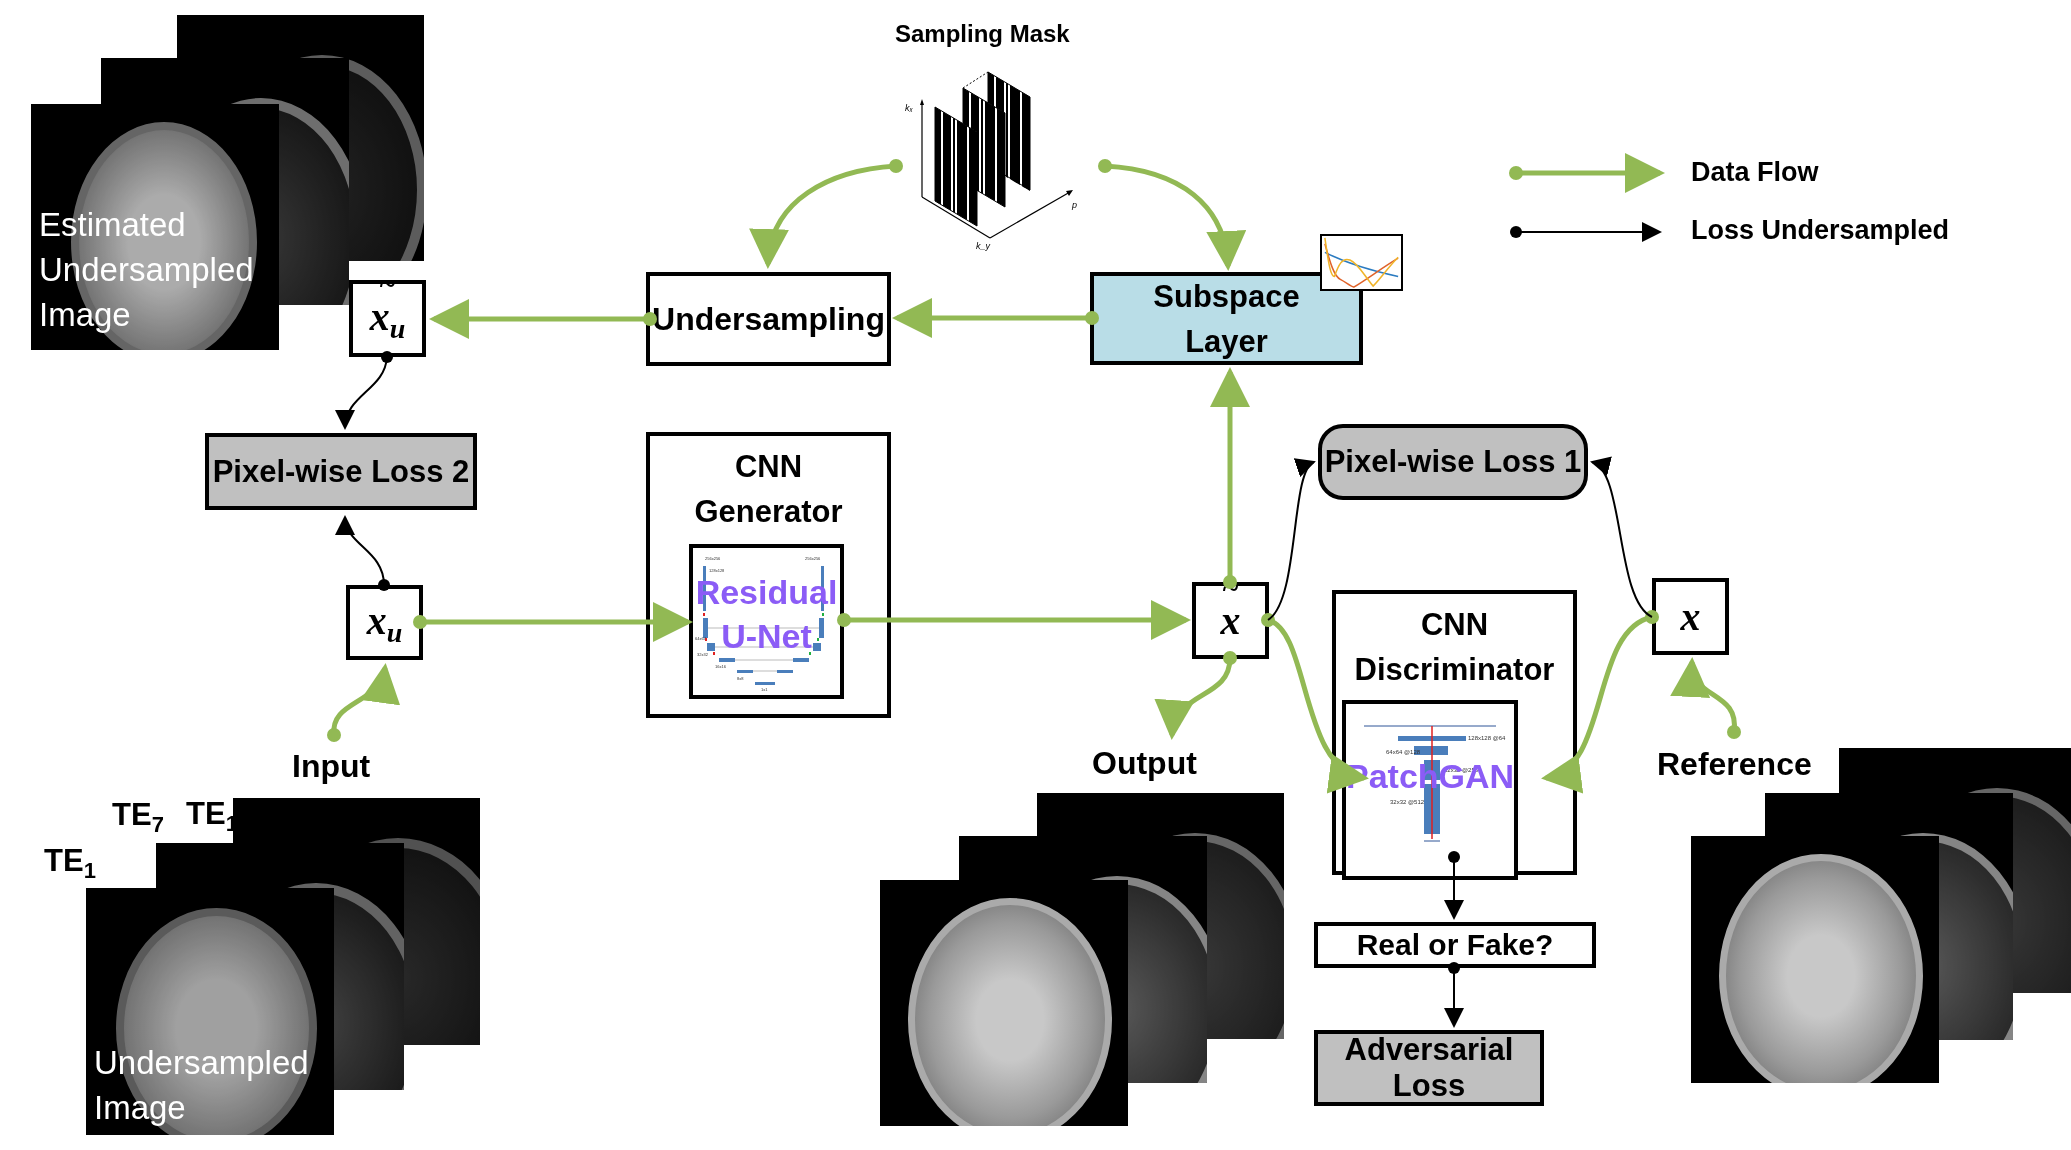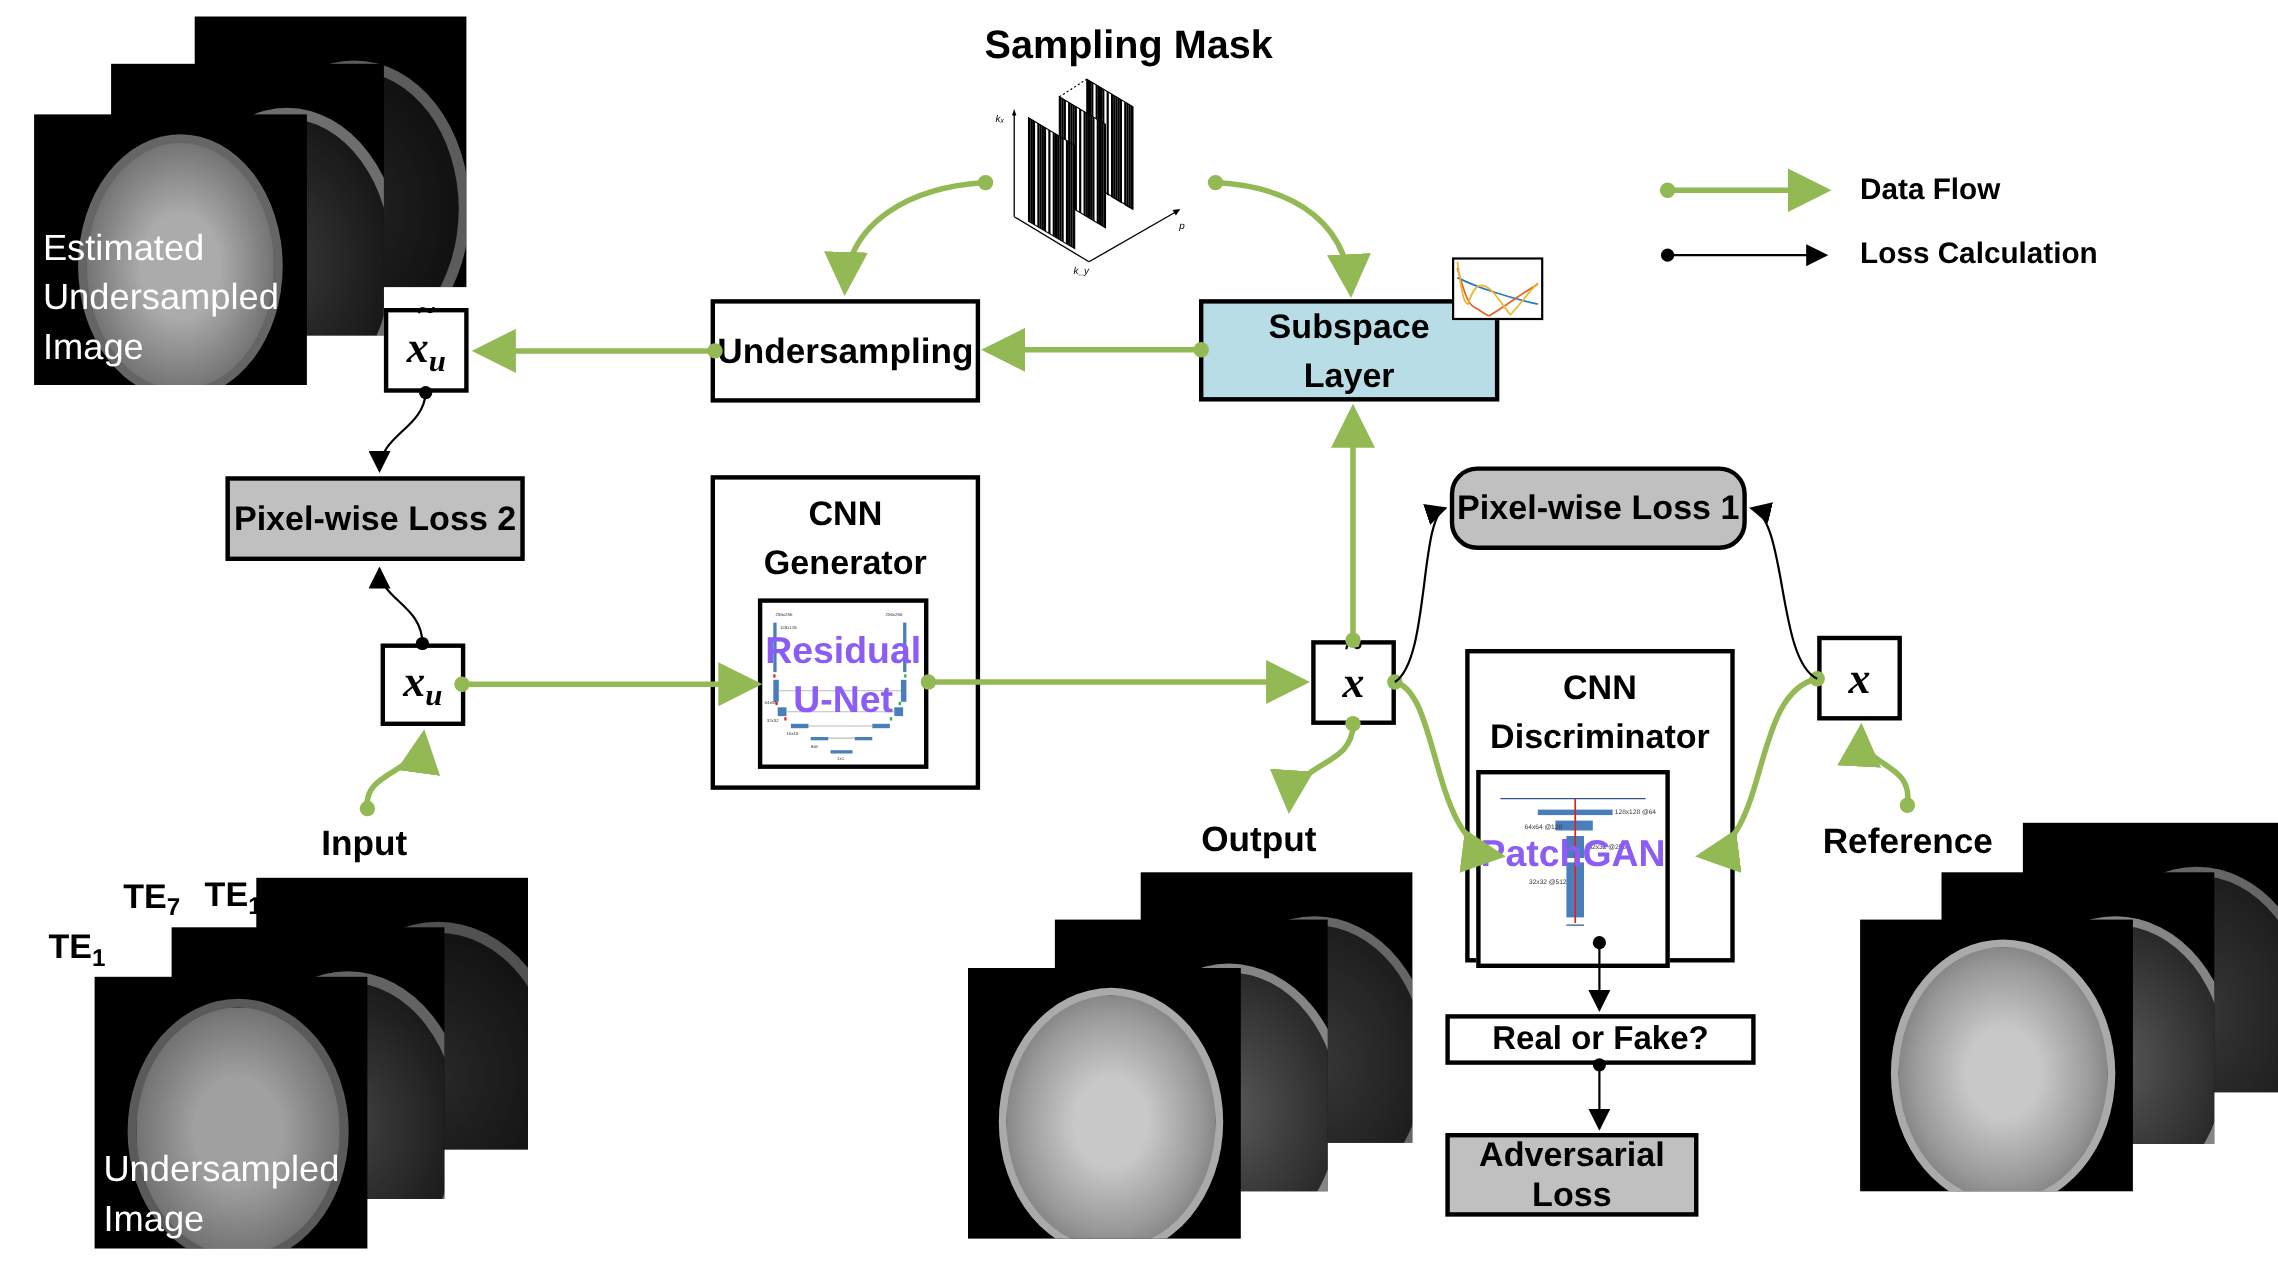--- a/index.html
+++ b/index.html
@@ -38,21 +38,21 @@
   </div>
   <div class="mri" style="left:15px;top:104px;width:248px;height:246px;">
     <div class="brain" style="left:40px;top:18px;width:170px;height:224px;border:8px solid #777;background:radial-gradient(#c9c9c9 30%,#8a8a8a 70%,#333);opacity:.85;"></div>
     <div class="mri-text" style="top:98px;">
       <div>Estimated</div>
       <div>Undersampled</div>
       <div>Image</div>
     </div>
   </div>
 
-  <div class="lbl" style="left:895px;top:20px;font-size:36px;">Sampling Mask</div>
+  <div class="lbl" style="left:895px;top:20px;font-size:24px;">Sampling Mask</div>
   <svg style="position:absolute;left:900px;top:65px;width:200px;height:200px;z-index:3;" viewBox="0 0 200 200">
 
     <line x1="22" y1="38" x2="22" y2="132" stroke="#000" stroke-width="1.2"></line>
     <polygon points="22,34 20,40 24,40" fill="#000"></polygon>
     <line x1="22" y1="132" x2="90" y2="173" stroke="#000" stroke-width="1.2"></line>
     <line x1="90" y1="173" x2="170" y2="127" stroke="#000" stroke-width="1.2"></line>
     <polygon points="173,125 166,126 169,131" fill="#000"></polygon>
     <text x="5" y="46" font-size="9" font-style="italic">kₓ</text>
     <text x="76" y="184" font-size="9" font-style="italic">k_y</text>
     <text x="172" y="143" font-size="9" font-style="italic">p</text>
@@ -138,21 +138,21 @@
   </div>
   <div class="box" style="left:646px;top:272px;width:245px;height:94px;font-size:32px;">
     <span>Undersampling</span>
   </div>
   <div class="box blue" style="left:1090px;top:272px;width:273px;height:93px;font-size:31px;line-height:45px;flex-direction:column;">
     <span>Subspace</span>
     <span>Layer</span>
   </div>
 
   <div class="legend-text" style="left:1691px;top:157px;">Data Flow</div>
-  <div class="legend-text" style="left:1691px;top:215px;">Loss Calculation</div>
+  <div class="legend-text" style="left:1691px;top:215px;">Loss Undersampled</div>
 
   <div class="box gray" style="left:205px;top:433px;width:272px;height:77px;font-size:31px;">
     <span>Pixel-wise Loss 2</span>
   </div>
   <div class="box gray" style="left:1318px;top:424px;width:270px;height:76px;font-size:31px;border-radius:25px;">
     <span>Pixel-wise Loss 1</span>
   </div>
 
   <div class="box" style="left:646px;top:432px;width:245px;height:286px;display:block;">
     <div class="gen-title" style="top:8px;">

